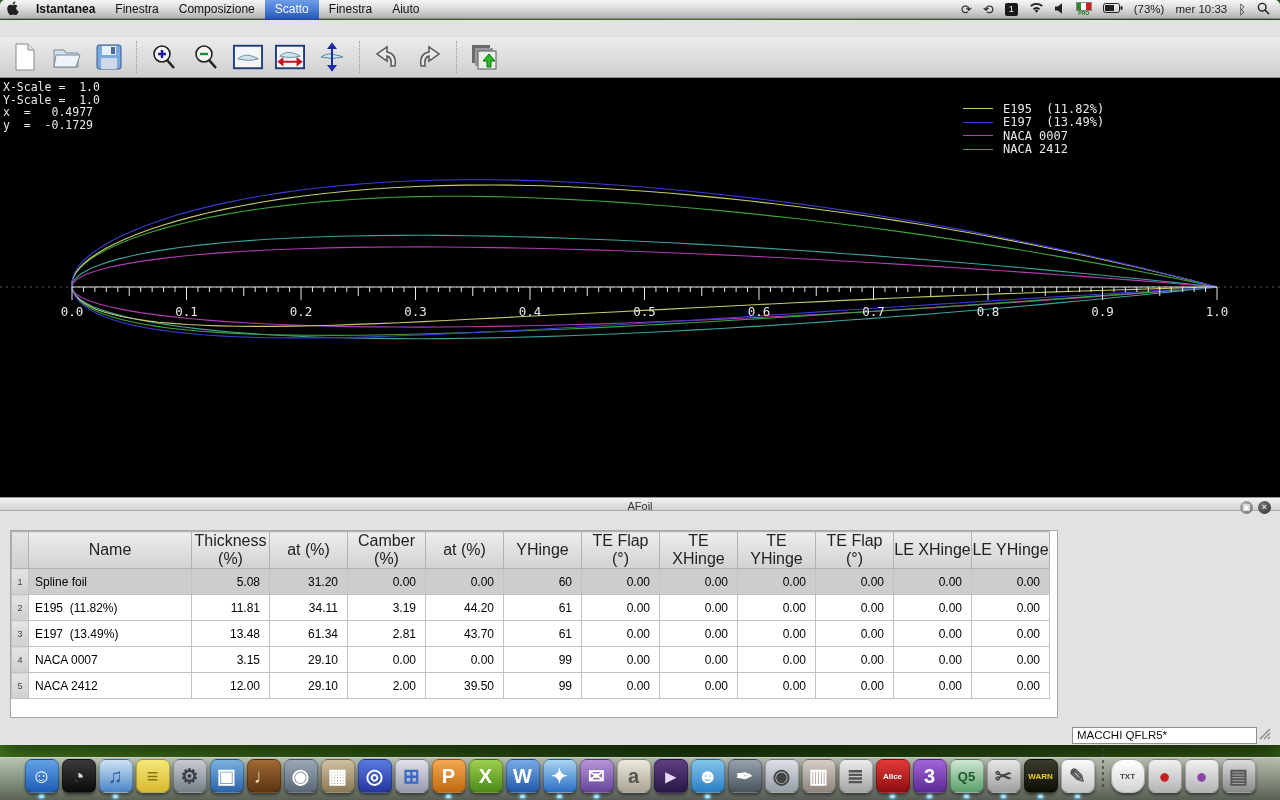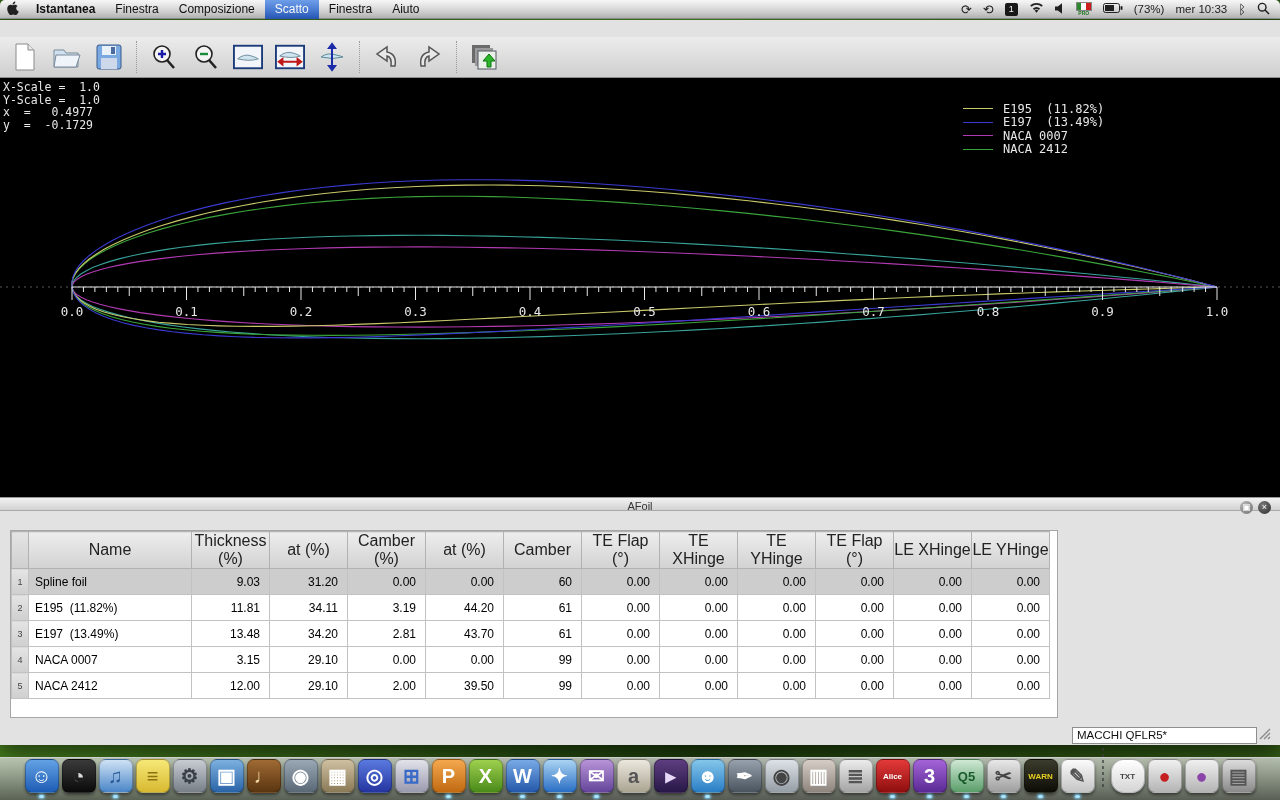--- a/index.html
+++ b/index.html
@@ -395,34 +395,34 @@
               <col style="width: 78px;">
             </colgroup>
             <thead>
               <tr>
                 <th class="rnum"></th>
                 <th>Name</th>
                 <th>Thickness (%)</th>
                 <th>at (%)</th>
                 <th>Camber (%)</th>
                 <th>at (%)</th>
-                <th>Camber</th>
+                <th>YHinge</th>
                 <th>TE Flap (°)</th>
                 <th>TE XHinge</th>
                 <th>TE YHinge</th>
                 <th>TE Flap (°)</th>
                 <th>LE XHinge</th>
                 <th>LE YHinge</th>
               </tr>
             </thead>
             <tbody>
               <tr class="sel">
                 <th class="rnum">1</th>
                 <td class="name">Spline foil</td>
-                <td class="num">9.03</td>
+                <td class="num">5.08</td>
                 <td class="num">31.20</td>
                 <td class="num">0.00</td>
                 <td class="num">0.00</td>
                 <td class="num">60</td>
                 <td class="num">0.00</td>
                 <td class="num">0.00</td>
                 <td class="num">0.00</td>
                 <td class="num">0.00</td>
                 <td class="num">0.00</td>
                 <td class="num">0.00</td>
@@ -439,21 +439,21 @@
                 <td class="num">0.00</td>
                 <td class="num">0.00</td>
                 <td class="num">0.00</td>
                 <td class="num">0.00</td>
                 <td class="num">0.00</td>
               </tr>
               <tr>
                 <th class="rnum">3</th>
                 <td class="name">E197  (13.49%)</td>
                 <td class="num">13.48</td>
-                <td class="num">34.20</td>
+                <td class="num">61.34</td>
                 <td class="num">2.81</td>
                 <td class="num">43.70</td>
                 <td class="num">61</td>
                 <td class="num">0.00</td>
                 <td class="num">0.00</td>
                 <td class="num">0.00</td>
                 <td class="num">0.00</td>
                 <td class="num">0.00</td>
                 <td class="num">0.00</td>
               </tr>

